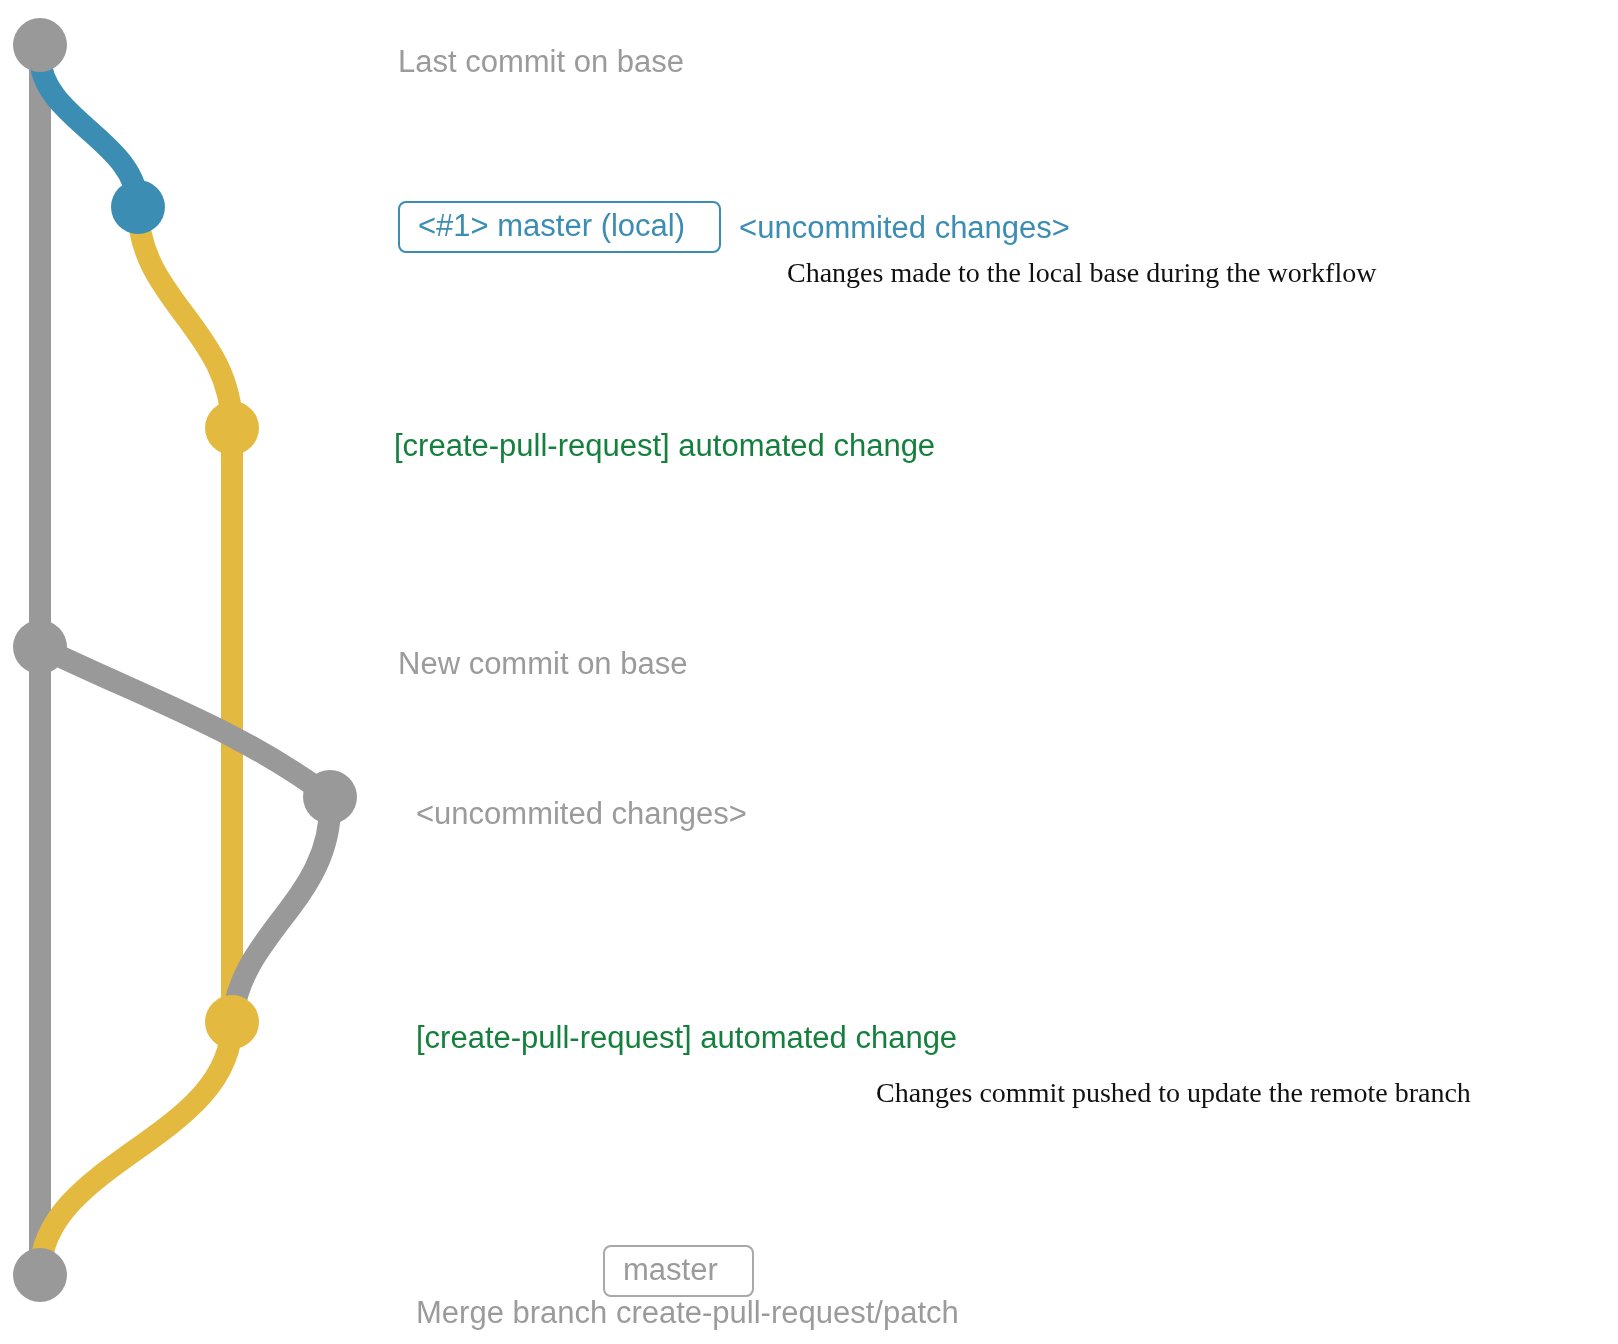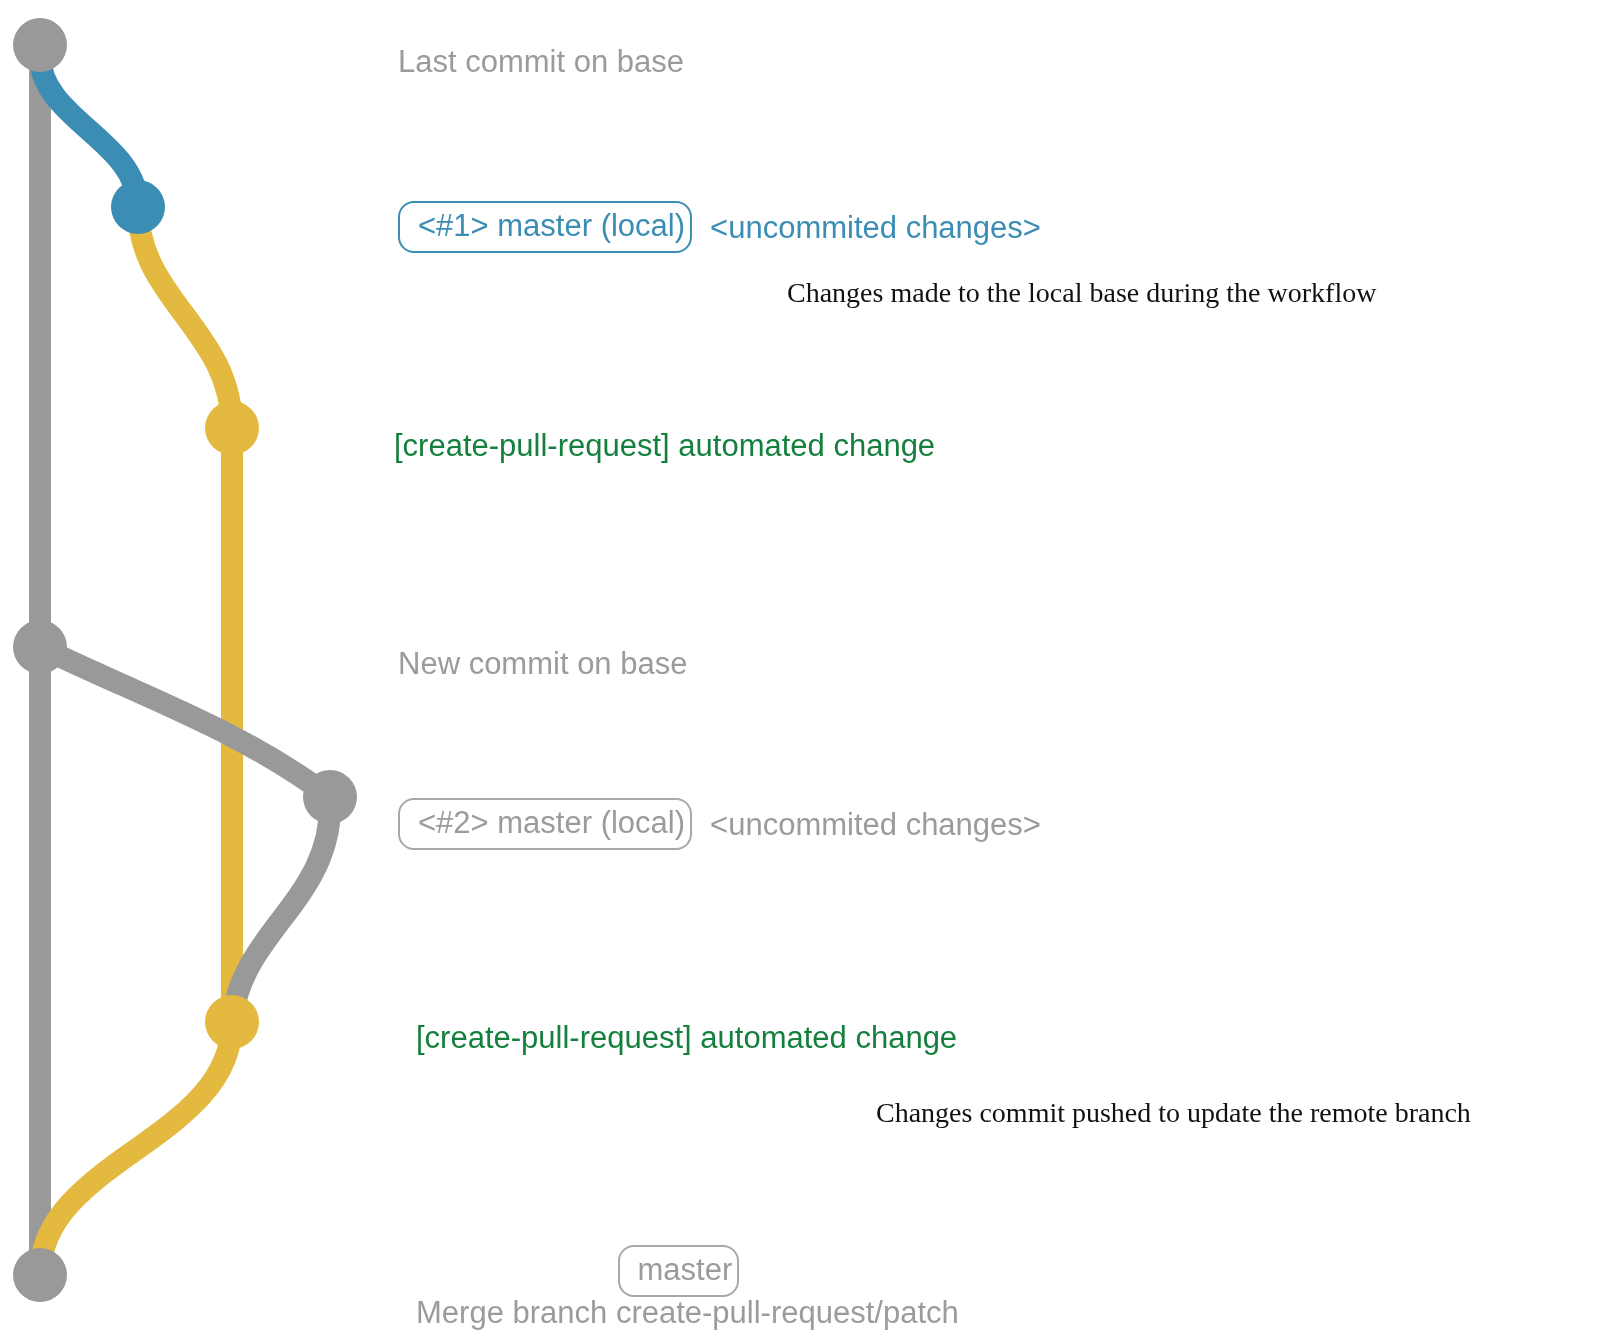--- a/index.html
+++ b/index.html
@@ -39,27 +39,27 @@
     white-space: nowrap;
   }
 
   
   .ref-badge {
     display: inline-flex;
     align-items: center;
     justify-content: center;
     box-sizing: border-box;
     border: 2px solid #999999;
-    border-radius: 16px;
+    border-radius: 8px;
     color: #999999;
     background: transparent;
     font-family: "Liberation Sans", sans-serif;
     font-size: 31px;
     line-height: 1;
-    padding: 10px 5px 13px 18px;
+    padding: 10px 34px 13px 18px;
     height: 52px;
   }
   .ref-badge.blue   { border-color: #3b8db3; color: #3b8db3; }
   .ref-badge.gold   { border-color: #e3b93f; color: #e3b93f; }
   .ref-badge.gray   { border-color: #a8a8a8; color: #9b9b9b; }
 
   
   .subject {
     font-family: "Liberation Sans", sans-serif;
     font-size: 31px;
@@ -72,21 +72,20 @@
   .subject.lead { margin-left: 18px; }
 
   
   .note {
     position: absolute;
     font-family: "Liberation Serif", serif;
     font-size: 28px;
     line-height: 1;
     color: #111111;
     white-space: nowrap;
-    margin-top: 20px;
   }
 </style>
 </head>
 <body>
 
 <svg id="graph-svg" viewBox="0 0 1618 1344" aria-hidden="true">
 
   <path d="M40,45 L40,1275" stroke="#999999" stroke-width="22" fill="none" stroke-linecap="round"></path>
 
   <path d="M232,428 L232,1022" stroke="#e3b93f" stroke-width="22" fill="none" stroke-linecap="round"></path>
@@ -124,21 +123,20 @@
 
   <div class="row" style="left:394px; top:414px;">
     <span class="subject gold">[create-pull-request] automated change</span>
   </div>
 
   <div class="row" style="left:398px; top:632px;">
     <span class="subject gray">New commit on base</span>
   </div>
 
   <div class="row" style="left:398px; top:782px;">
-    <span class="ref-badge gray">&lt;#2&gt; master (local)</span>
     <span class="subject gray lead">&lt;uncommited changes&gt;</span>
   </div>
 
   <div class="row" style="left:398px; top:1006px;">
     <span class="subject gold lead">[create-pull-request] automated change</span>
   </div>
   <div class="note" style="left:876px; top:1063px;">Changes commit pushed to update the remote branch</div>
 
   <div class="row" style="left:398px; top:1229px;flex-direction:column;">
     <span class="ref-badge gray">master</span>

